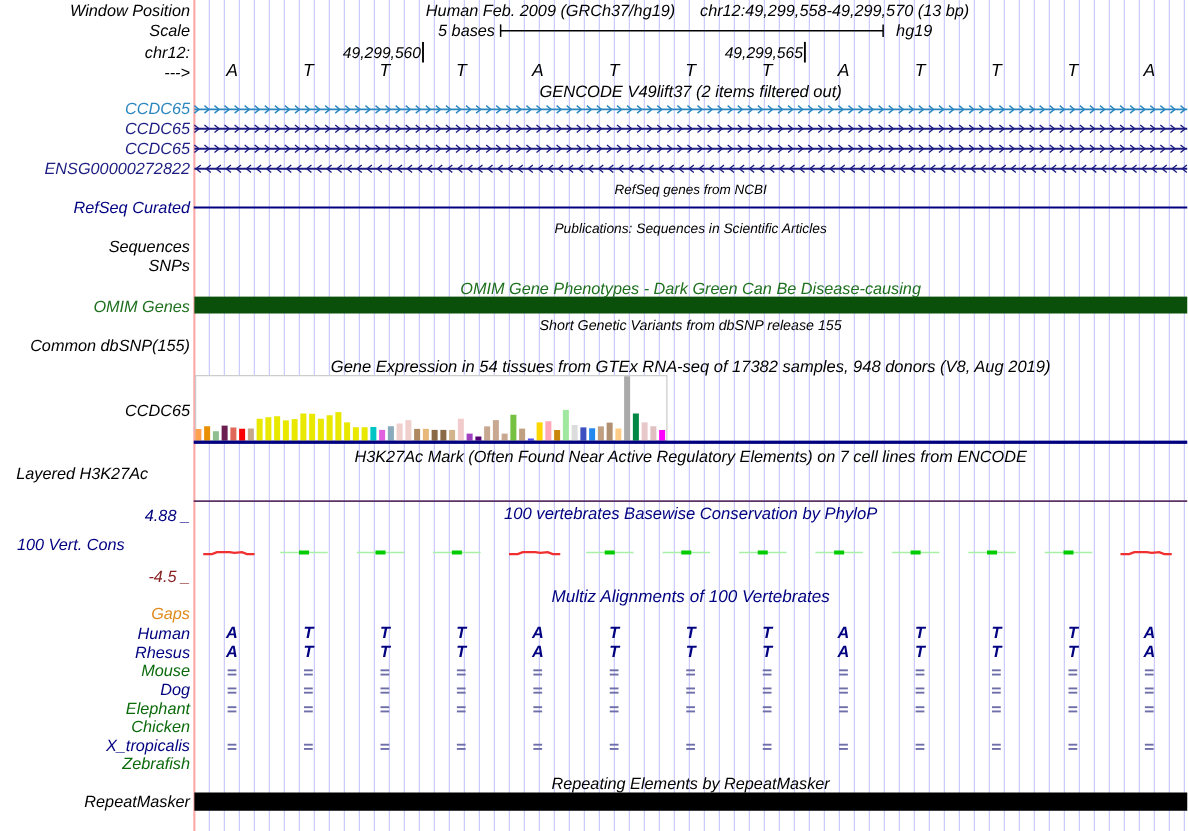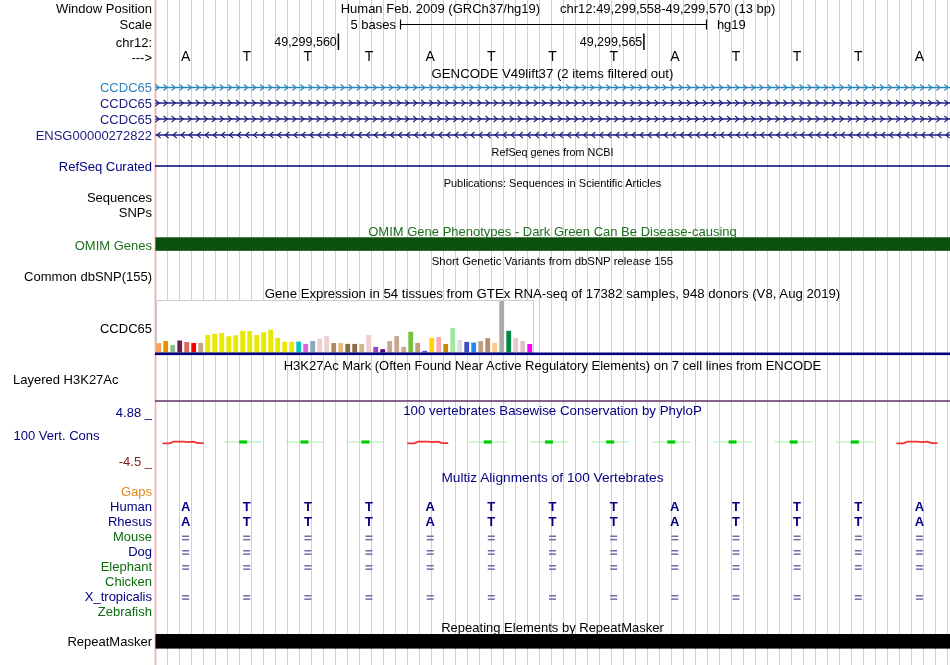--- a/index.html
+++ b/index.html
@@ -1,15 +1,15 @@
 <!DOCTYPE html>
 <html><head><meta charset="utf-8"><title>t</title>
 <style>
 html,body{margin:0;padding:0;background:#fff;}
-#c{position:relative;width:950px;height:665px;overflow:hidden;}
+#c{position:relative;width:950px;height:665px;overflow:hidden;font-style:italic;}
 svg{display:block;}
 </style></head>
 <body>
 <div id="c">
     <svg width="950" height="665" viewBox="0 0 950 665" font-family="Liberation Sans, sans-serif">
       <rect width="950" height="665" fill="#ffffff"></rect>
       <g stroke="#CCCCFA" stroke-width="1">
         <line x1="167.5" y1="0" x2="167.5" y2="665"></line>
         <line x1="179.5" y1="0" x2="179.5" y2="665"></line>
         <line x1="191.5" y1="0" x2="191.5" y2="665"></line>

